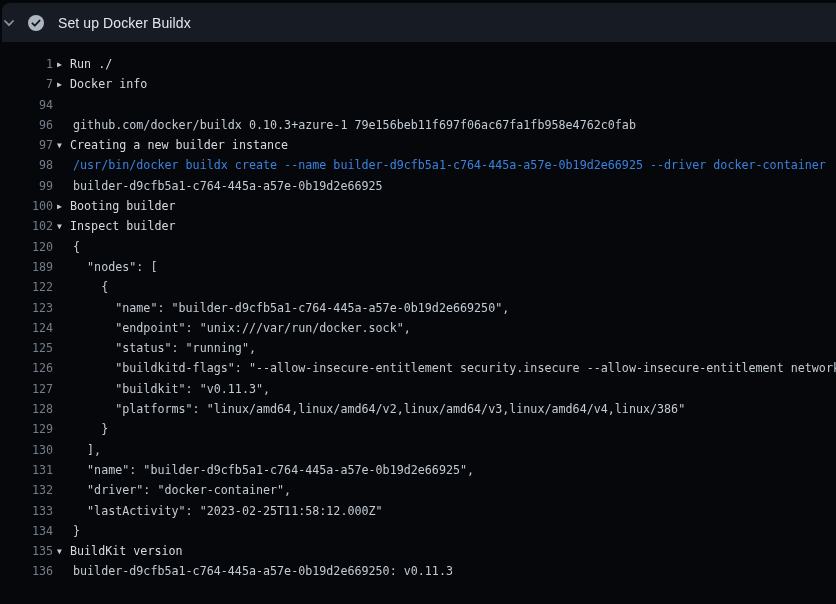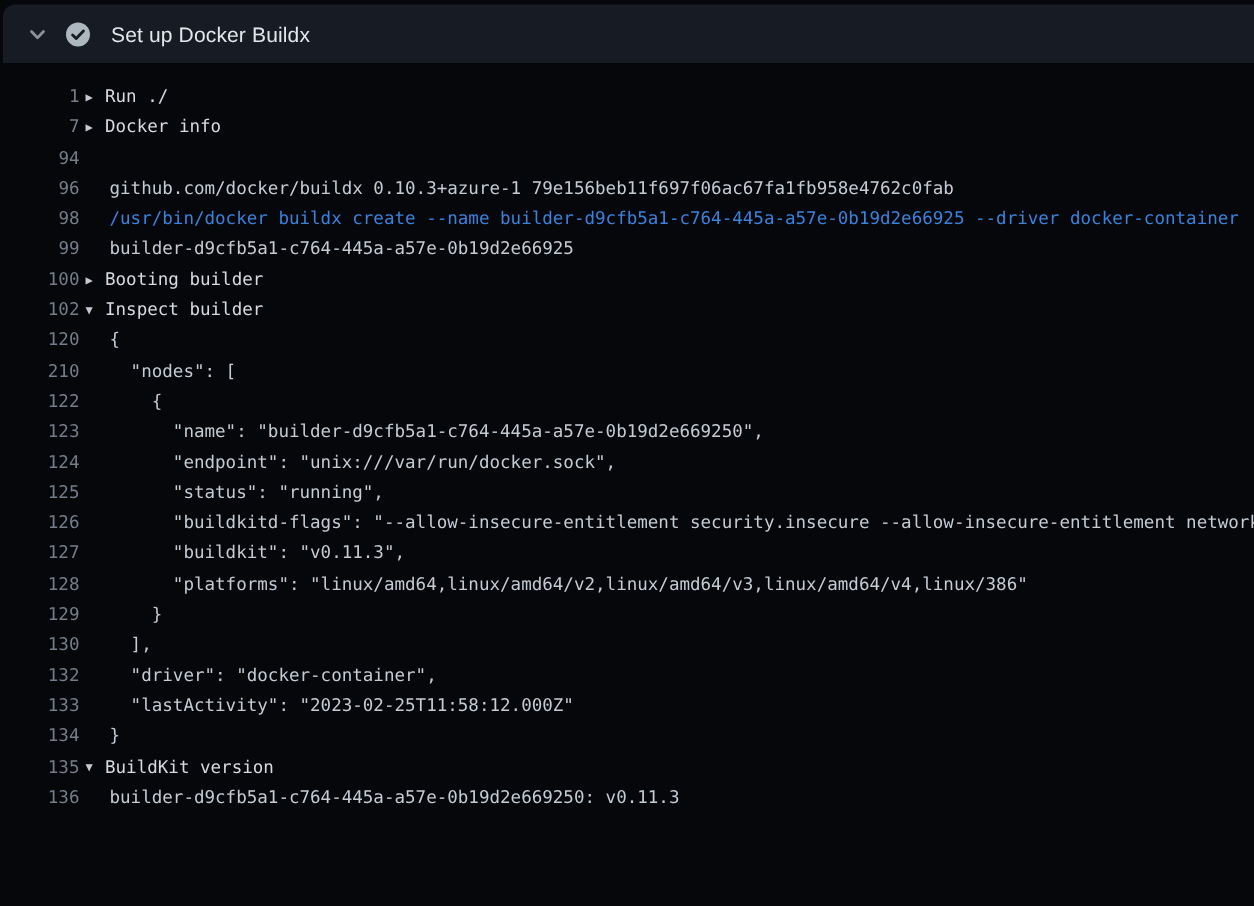--- a/index.html
+++ b/index.html
@@ -15,21 +15,20 @@
     height: 604px;
     overflow: hidden;
   }
   .step-header {
     height: 39px;
     margin: 3px 0 0 2px;
     background: #171c24;
     border-radius: 8px 0 0 0;
     display: flex;
     align-items: center;
-    padding-left: 16px;
   }
   .chev {
     width: 14px;
     height: 14px;
     flex: none;
     cursor: pointer;
   }
   .status {
     width: 18px;
     height: 18px;
@@ -93,34 +92,36 @@
       <circle cx="9" cy="9" r="8" fill="#aeb7c0"></circle>
       <path d="M5.4 9.3 L7.8 11.7 L12.6 6.6" fill="none" stroke="#171c24" stroke-width="1.9" stroke-linecap="round" stroke-linejoin="round"></path>
     </svg>
     <span class="step-title">Set up Docker Buildx</span>
   </div>
   <div class="log" id="log">
       <div class="row group"><a class="num">1</a><span class="content"><span class="arrow">▶</span><span class="text">Run ./</span></span></div>
       <div class="row group"><a class="num">7</a><span class="content"><span class="arrow">▶</span><span class="text">Docker info</span></span></div>
       <div class="row group"><a class="num">94</a></div>
       <div class="row output"><a class="num">96</a><span class="content"><span class="text">github.com/docker/buildx 0.10.3+azure-1 79e156beb11f697f06ac67fa1fb958e4762c0fab</span></span></div>
+      <div class="row group"><a class="num">97</a><span class="content"><span class="arrow">▼</span><span class="text">Creating a new builder instance</span></span></div>
       <div class="row command"><a class="num">98</a><span class="content"><span class="text">/usr/bin/docker buildx create --name builder-d9cfb5a1-c764-445a-a57e-0b19d2e66925 --driver docker-container</span></span></div>
       <div class="row output"><a class="num">99</a><span class="content"><span class="text">builder-d9cfb5a1-c764-445a-a57e-0b19d2e66925</span></span></div>
       <div class="row group"><a class="num">100</a><span class="content"><span class="arrow">▶</span><span class="text">Booting builder</span></span></div>
       <div class="row group"><a class="num">102</a><span class="content"><span class="arrow">▼</span><span class="text">Inspect builder</span></span></div>
       <div class="row output"><a class="num">120</a><span class="content"><span class="text">{</span></span></div>
-      <div class="row output"><a class="num">210</a><span class="content"><span class="text">  "nodes": [</span></span></div>
+      <div class="row output"><a class="num">189</a><span class="content"><span class="text">  "nodes": [</span></span></div>
       <div class="row output"><a class="num">122</a><span class="content"><span class="text">    {</span></span></div>
       <div class="row output"><a class="num">123</a><span class="content"><span class="text">      "name": "builder-d9cfb5a1-c764-445a-a57e-0b19d2e669250",</span></span></div>
       <div class="row output"><a class="num">124</a><span class="content"><span class="text">      "endpoint": "unix:///var/run/docker.sock",</span></span></div>
       <div class="row output"><a class="num">125</a><span class="content"><span class="text">      "status": "running",</span></span></div>
       <div class="row output"><a class="num">126</a><span class="content"><span class="text">      "buildkitd-flags": "--allow-insecure-entitlement security.insecure --allow-insecure-entitlement network.host",</span></span></div>
       <div class="row output"><a class="num">127</a><span class="content"><span class="text">      "buildkit": "v0.11.3",</span></span></div>
       <div class="row output"><a class="num">128</a><span class="content"><span class="text">      "platforms": "linux/amd64,linux/amd64/v2,linux/amd64/v3,linux/amd64/v4,linux/386"</span></span></div>
       <div class="row output"><a class="num">129</a><span class="content"><span class="text">    }</span></span></div>
       <div class="row output"><a class="num">130</a><span class="content"><span class="text">  ],</span></span></div>
+      <div class="row output"><a class="num">131</a><span class="content"><span class="text">  "name": "builder-d9cfb5a1-c764-445a-a57e-0b19d2e66925",</span></span></div>
       <div class="row output"><a class="num">132</a><span class="content"><span class="text">  "driver": "docker-container",</span></span></div>
       <div class="row output"><a class="num">133</a><span class="content"><span class="text">  "lastActivity": "2023-02-25T11:58:12.000Z"</span></span></div>
       <div class="row output"><a class="num">134</a><span class="content"><span class="text">}</span></span></div>
       <div class="row group"><a class="num">135</a><span class="content"><span class="arrow">▼</span><span class="text">BuildKit version</span></span></div>
       <div class="row output"><a class="num">136</a><span class="content"><span class="text">builder-d9cfb5a1-c764-445a-a57e-0b19d2e669250: v0.11.3</span></span></div>
     </div>
 </div>
 
 </body></html>

